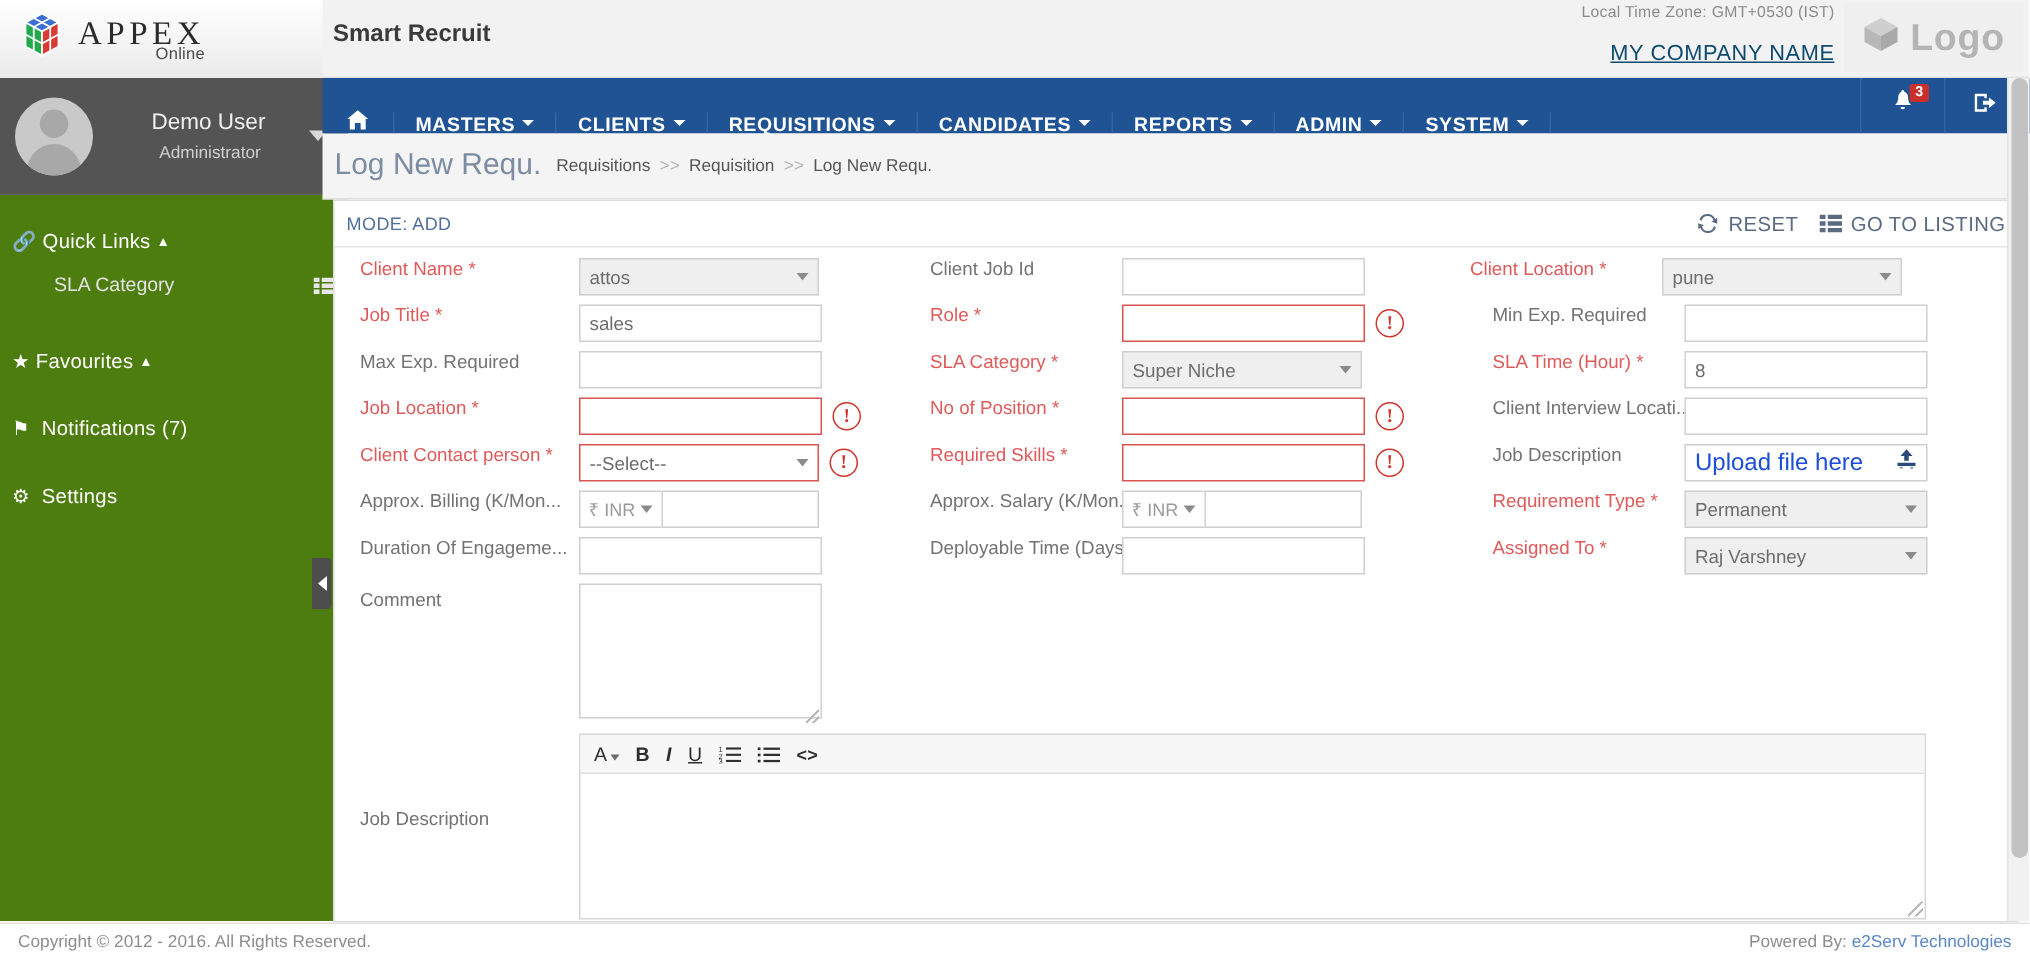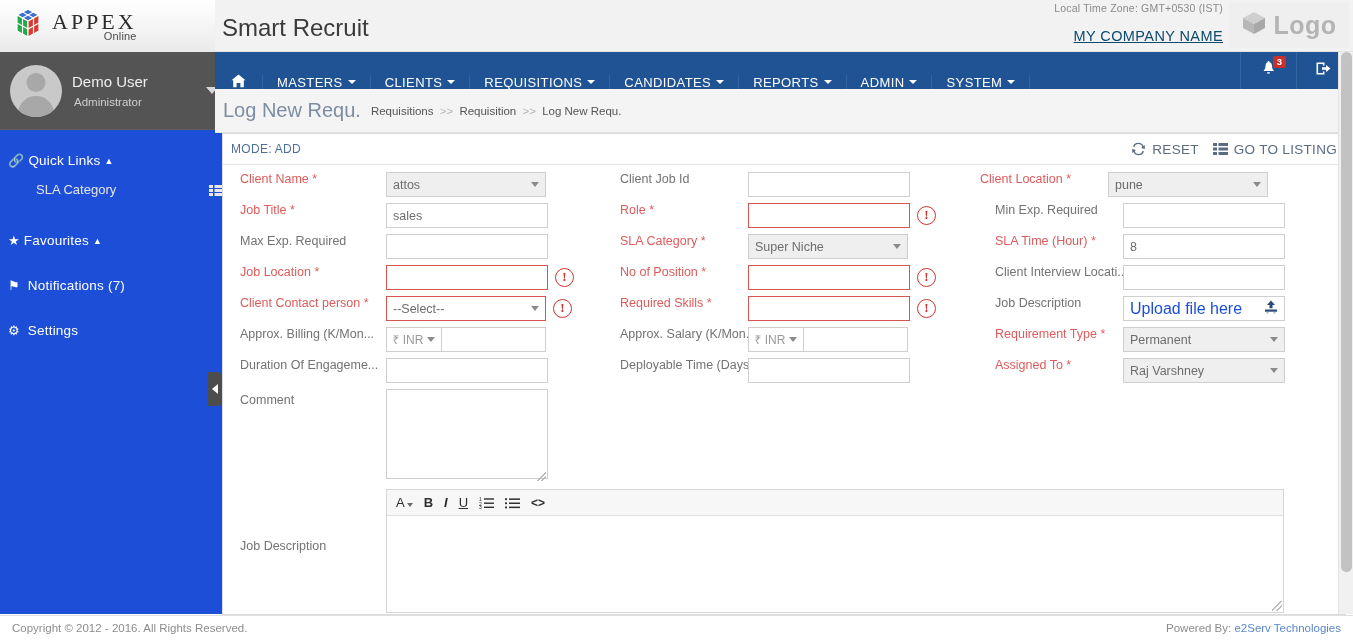--- a/index.html
+++ b/index.html
@@ -28,41 +28,42 @@
   .appex-main {
     font-family: "Liberation Serif", serif;
     font-size: 22px; letter-spacing: 3px; color: #2b2b2b; font-weight: 400;
   }
   .appex-sub {
     font-size: 11px; color: #4a4a4a; text-align: right; margin-top: -2px;
     letter-spacing: .2px;
   }
   .app-title {
     position: absolute; left: 222px; top: 14px;
-    font-size: 24px; color: #3a3a3a; font-weight: 400;
+    font-size: 16px; color: #3a3a3a; font-weight: 700;
   }
   .tz {
     position: absolute; right: 130px; top: 2px;
     font-size: 10.5px; color: #8a8a8a; letter-spacing: .2px;
   }
   .company {
     position: absolute; right: 130px; top: 28px;
     font-size: 14.5px; color: #0c4a6e; letter-spacing: .4px; text-decoration: underline;
   }
   .logo-right {
     position: absolute; right: 4px; top: 2px; width: 120px; height: 46px;
     background: #efefef; display:flex; align-items:center; justify-content:center;
   }
   .logo-right .cube3d { margin-right:6px; }
   .logo-right .txt { font-size: 25px; font-weight: bold; color: #b4b4b4; letter-spacing:.5px;}
 
   
   .sidebar {
     position: absolute; left: 0; top: 52px; width: 232px; height: 562px;
-    background: #1d4ed8;
+    background: #4d7c0f;
+    text-align: center;
   }
   .user-box {
     height: 78px; background: #545454; display: flex; align-items: center;
     padding: 0 10px; border-bottom: 1px solid #5e5e5e;
   }
   .avatar {
     width: 52px; height: 52px; border-radius: 50%;
     background: #c9c9c9; position: relative; overflow: hidden; flex:none;
   }
   .avatar:before {
@@ -105,21 +106,21 @@
   }
 
   
   .navbar {
     position: absolute; left: 215px; top: 52px; width: 1138px; height: 37px;
     background: #1f5394;
     display: flex; align-items: stretch;
   }
   .nav-item {
     display: flex; align-items: center; padding: 0 14px;
-    color: #ffffff; font-size: 13px; font-weight: normal; letter-spacing: .4px;
+    color: #ffffff; font-size: 13px; font-weight: bold; letter-spacing: .4px;
     border-right: 1px solid #34649f;
     margin-top: 23px;
   }
   .nav-item .dn {
     width:0;height:0;border-left:4px solid transparent;border-right:4px solid transparent;
     border-top:4px solid #fff; margin-left:5px;
   }
   .nav-home { padding: 0 16px; font-size: 15px; }
   .nav-spacer { flex: 1; border-right: 1px solid #34649f; }
   .nav-icon-btn {

